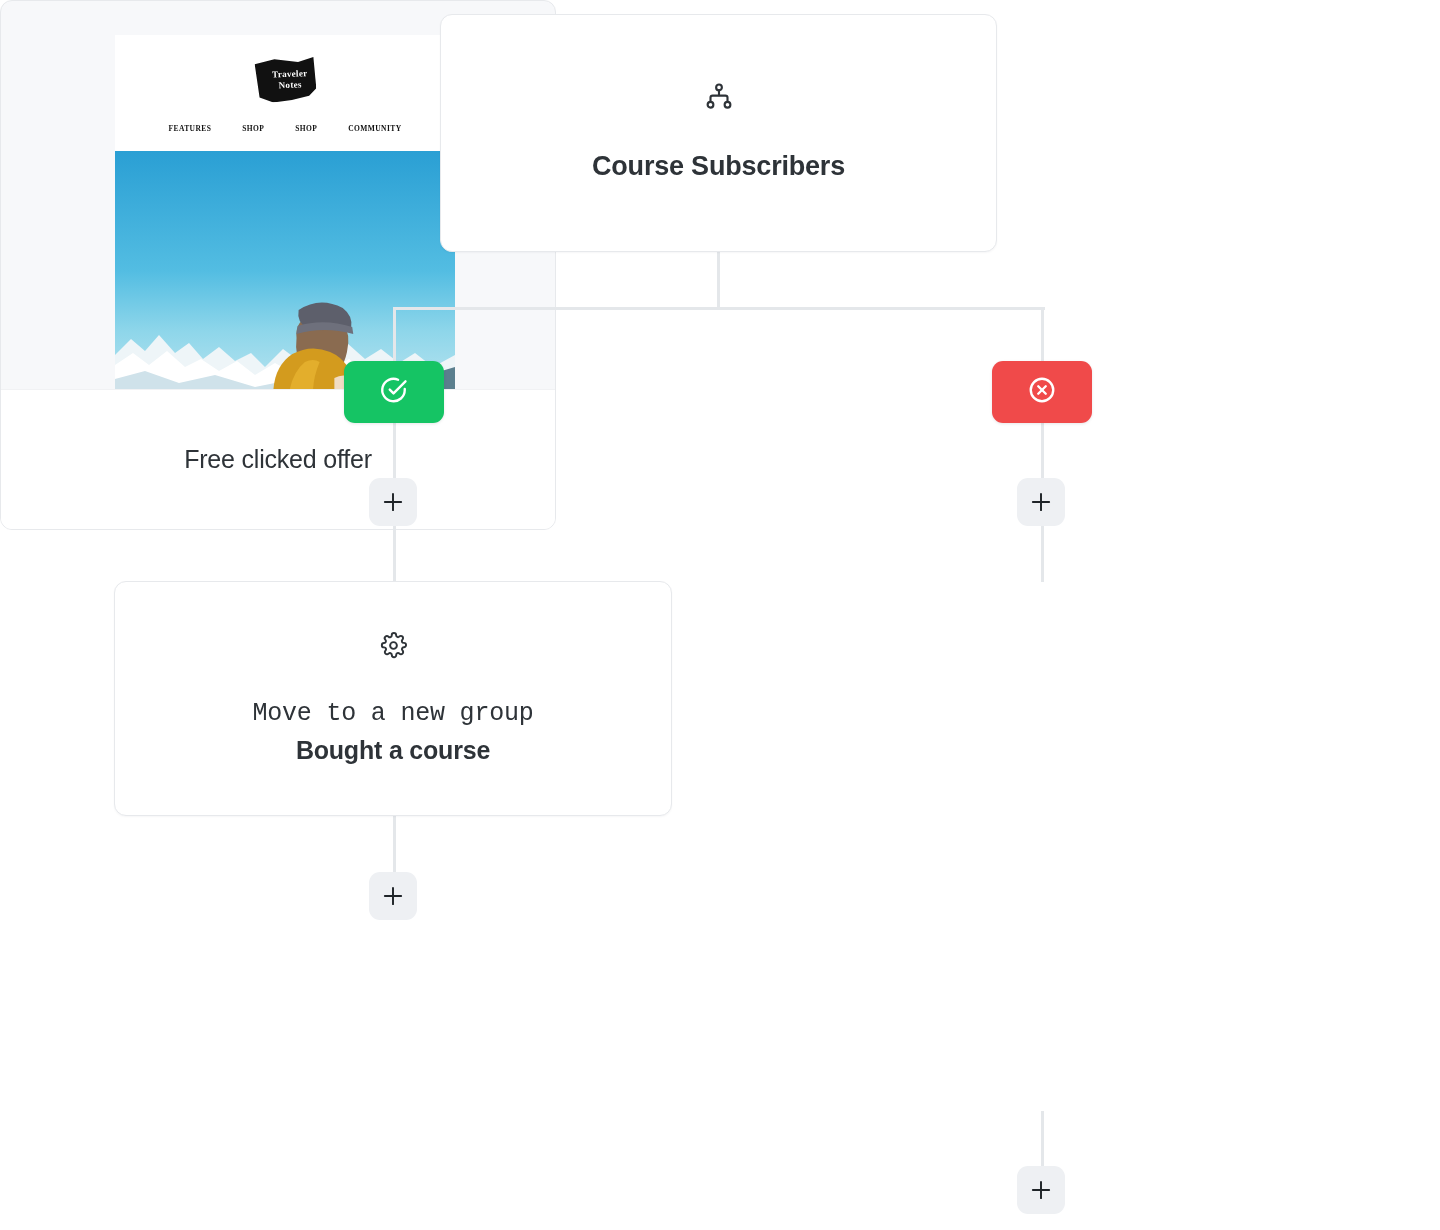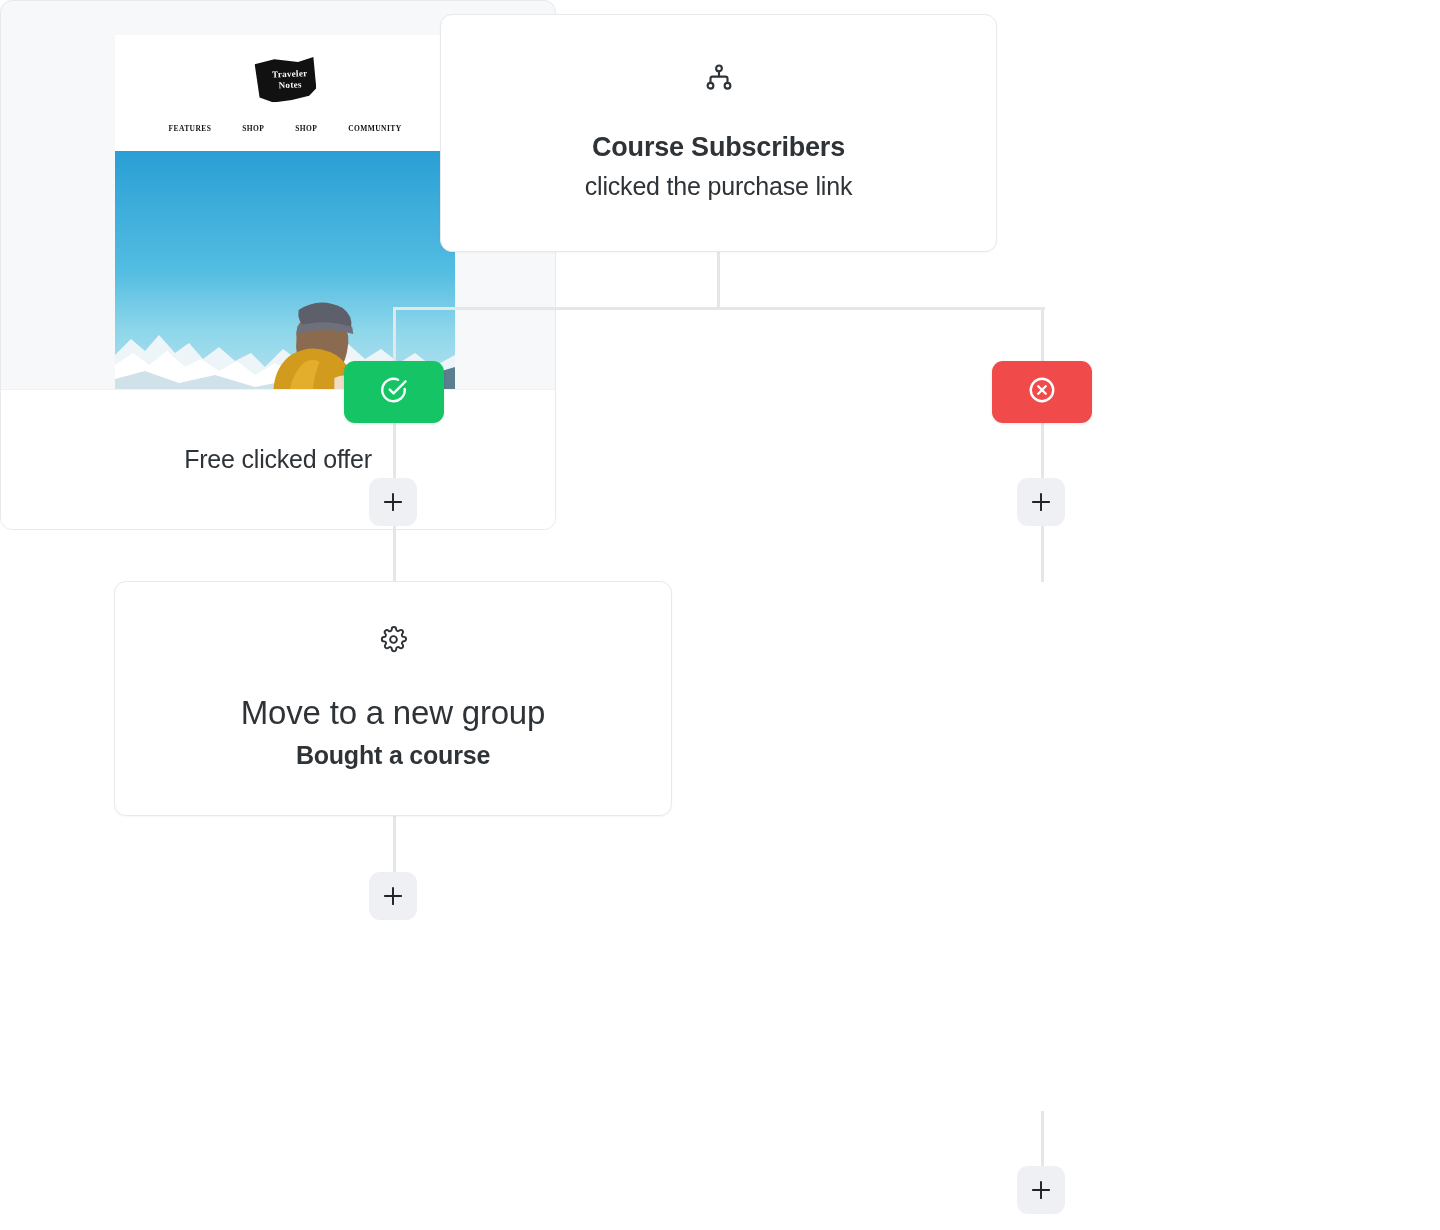--- a/index.html
+++ b/index.html
@@ -104,24 +104,25 @@
     top: 581px;
     width: 558px;
     height: 235px;
     display: flex;
     flex-direction: column;
     align-items: center;
     justify-content: center;
   }
   .action-icon { margin-bottom: 34px; }
   .action-line1 {
-    font-size: 33px;
+    font-size: 25px;
     color: #2e3338;
     letter-spacing: -0.2px;
     line-height: 1.3;
+    font-family: Liberation Mono, monospace;
   }
   .action-line2 {
     font-size: 25px;
     font-weight: bold;
     color: #2e3338;
     letter-spacing: -0.2px;
     line-height: 1.3;
     margin-top: 4px;
   }
 
@@ -261,21 +262,20 @@
     <div class="trigger-icon">
       <svg width="30" height="30" viewBox="0 0 24 24" fill="none" stroke="#2e3338" stroke-width="1.7" stroke-linecap="round" stroke-linejoin="round">
         <circle cx="12" cy="4.3" r="2.3"></circle>
         <circle cx="5.2" cy="18.2" r="2.3"></circle>
         <circle cx="18.8" cy="18.2" r="2.3"></circle>
         <path d="M12 6.6 V 10.6"></path>
         <path d="M5.2 15.9 V 12.4 Q 5.2 10.9 6.9 10.9 H 17.1 Q 18.8 10.9 18.8 12.4 V 15.9"></path>
       </svg>
     </div>
     <div class="trigger-title">Course Subscribers</div>
-    <div class="trigger-sub">clicked the purchase link</div>
   </div>
 
   <div class="badge" id="badge-yes">
     <span>
       <svg width="30" height="30" viewBox="0 0 24 24" fill="none" stroke="#ffffff" stroke-width="1.9" stroke-linecap="round" stroke-linejoin="round">
         <path d="M20.6 11.1 V12 a9 9 0 1 1 -5.34 -8.22"></path>
         <path d="M8.6 11.7 L11.6 14.7 L21.2 5.1"></path>
       </svg>
     </span>
   </div>

